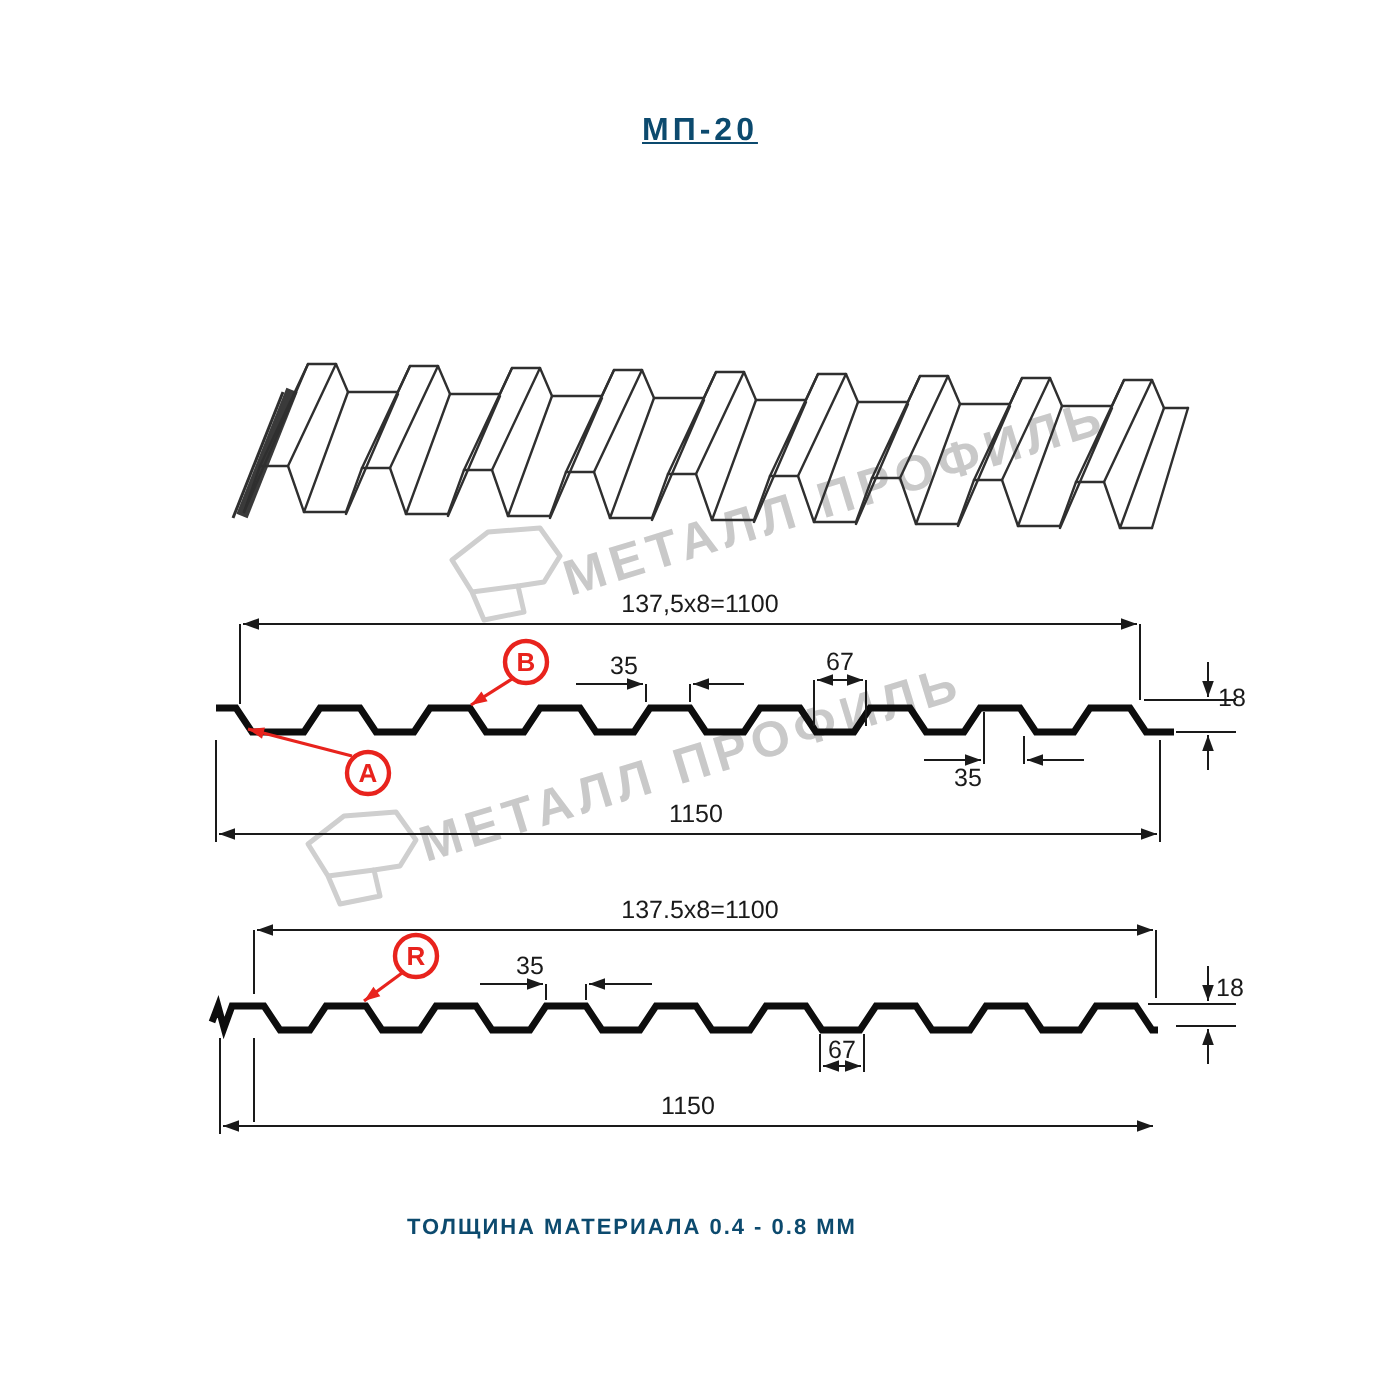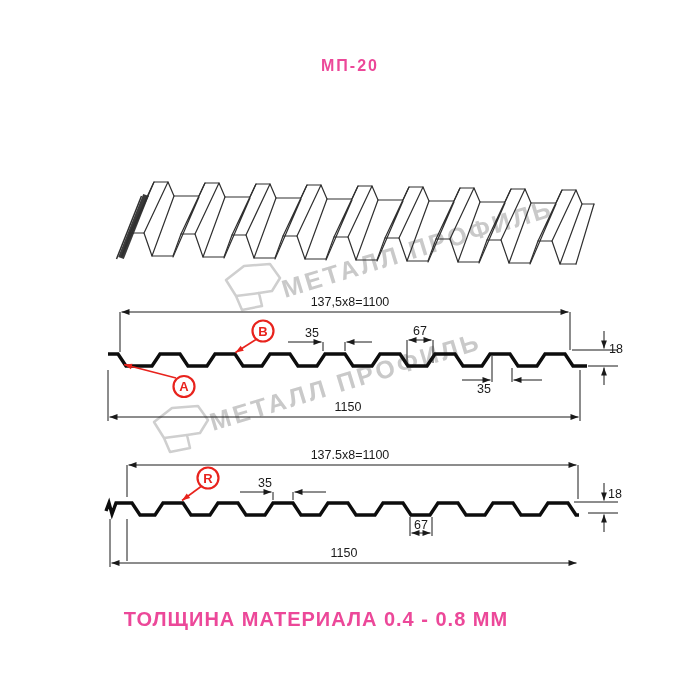--- a/index.html
+++ b/index.html
@@ -1,22 +1,22 @@
 <!DOCTYPE html>
 <html><head>
 <meta charset="utf-8">
 <style>
   html,body{margin:0;padding:0;background:#ffffff;}
   .canvas{position:relative;width:700px;height:700px;background:#ffffff;overflow:hidden;
           font-family:"Liberation Sans",sans-serif;}
   .titleblock{position:absolute;top:50px;left:0;width:700px;text-align:center;}
   .titleblock h1{margin:0;font-size:39px;line-height:1;font-weight:800;letter-spacing:1px;color:#151515;}
-  .model{margin-top:7px;font-size:16px;font-weight:600;letter-spacing:2px;color:#ec4899;}
+  .model{margin-top:7px;font-size:16px;font-weight:600;letter-spacing:2px;color:#0c4a6e;text-decoration:underline;}
   .footer{position:absolute;top:608px;left:0;width:632px;text-align:center;
-          font-size:20px;font-weight:600;letter-spacing:1px;color:#ec4899;}
+          font-size:11px;font-weight:600;letter-spacing:1px;color:#0c4a6e;}
   svg{position:absolute;overflow:visible;}
   .wm{z-index:1;}
   .fig,.iso{z-index:2;}
   .thin{stroke:#1a1a1a;stroke-width:1;fill:none;}
   .profile{stroke:#0d0d0d;stroke-width:3.4;fill:none;stroke-linejoin:miter;}
   .iso-line{stroke:#2f2f2f;stroke-width:1.2;fill:none;stroke-linejoin:round;stroke-linecap:round;}
   .dimtext{font-family:"Liberation Sans",sans-serif;font-size:12.5px;fill:#1a1a1a;}
   .redln{stroke:#e8231d;stroke-width:1.6;fill:none;}
   .redcirc{stroke:#e8231d;stroke-width:2.2;fill:none;}
   .redlbl{font-family:"Liberation Sans",sans-serif;font-size:13px;font-weight:bold;fill:#e8231d;}

